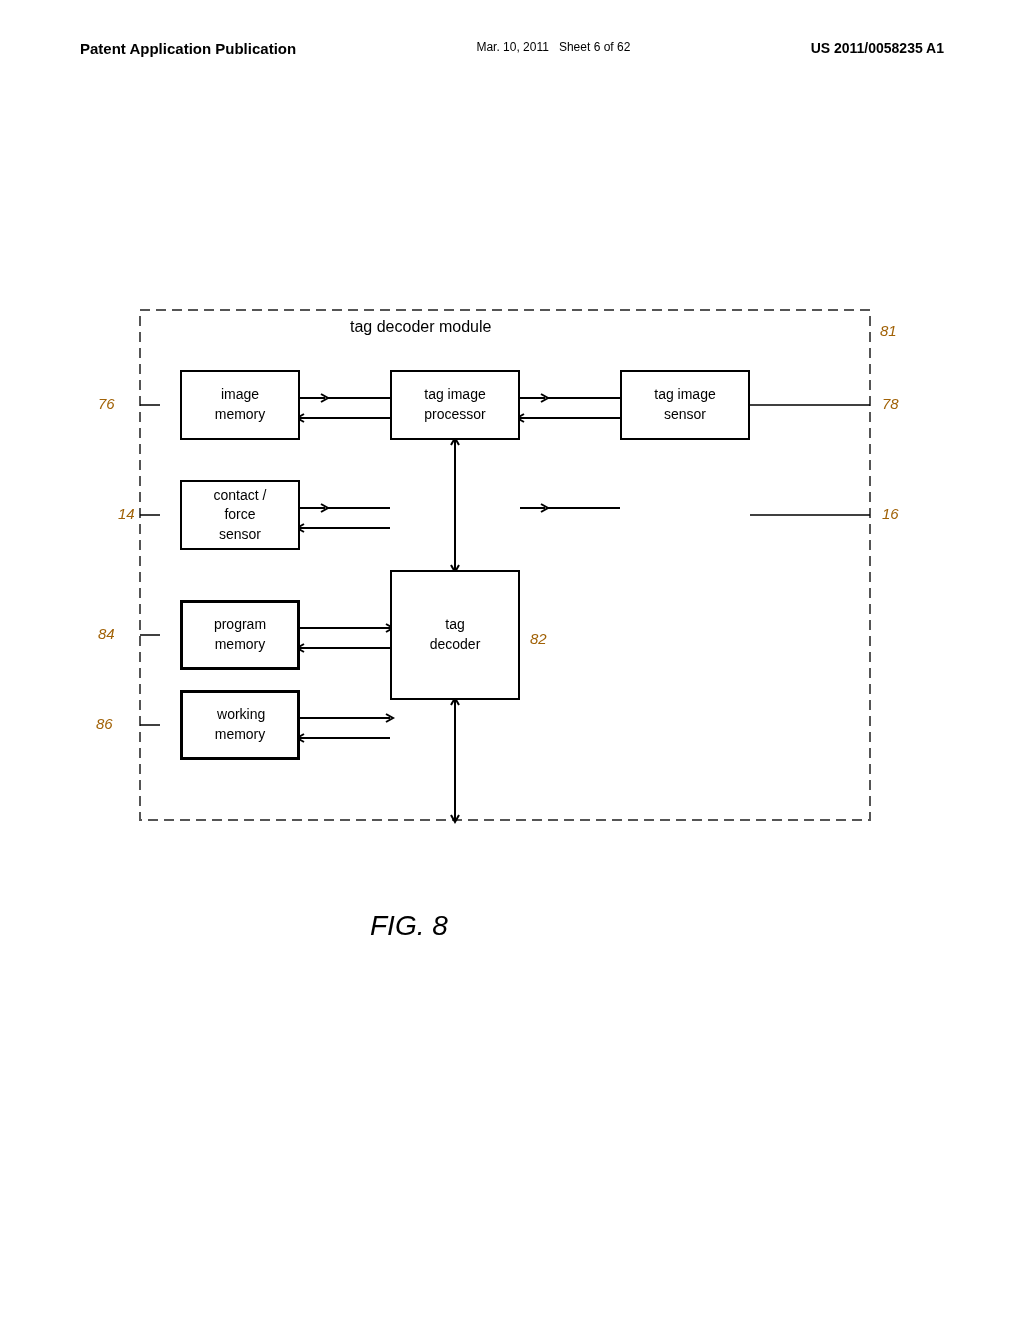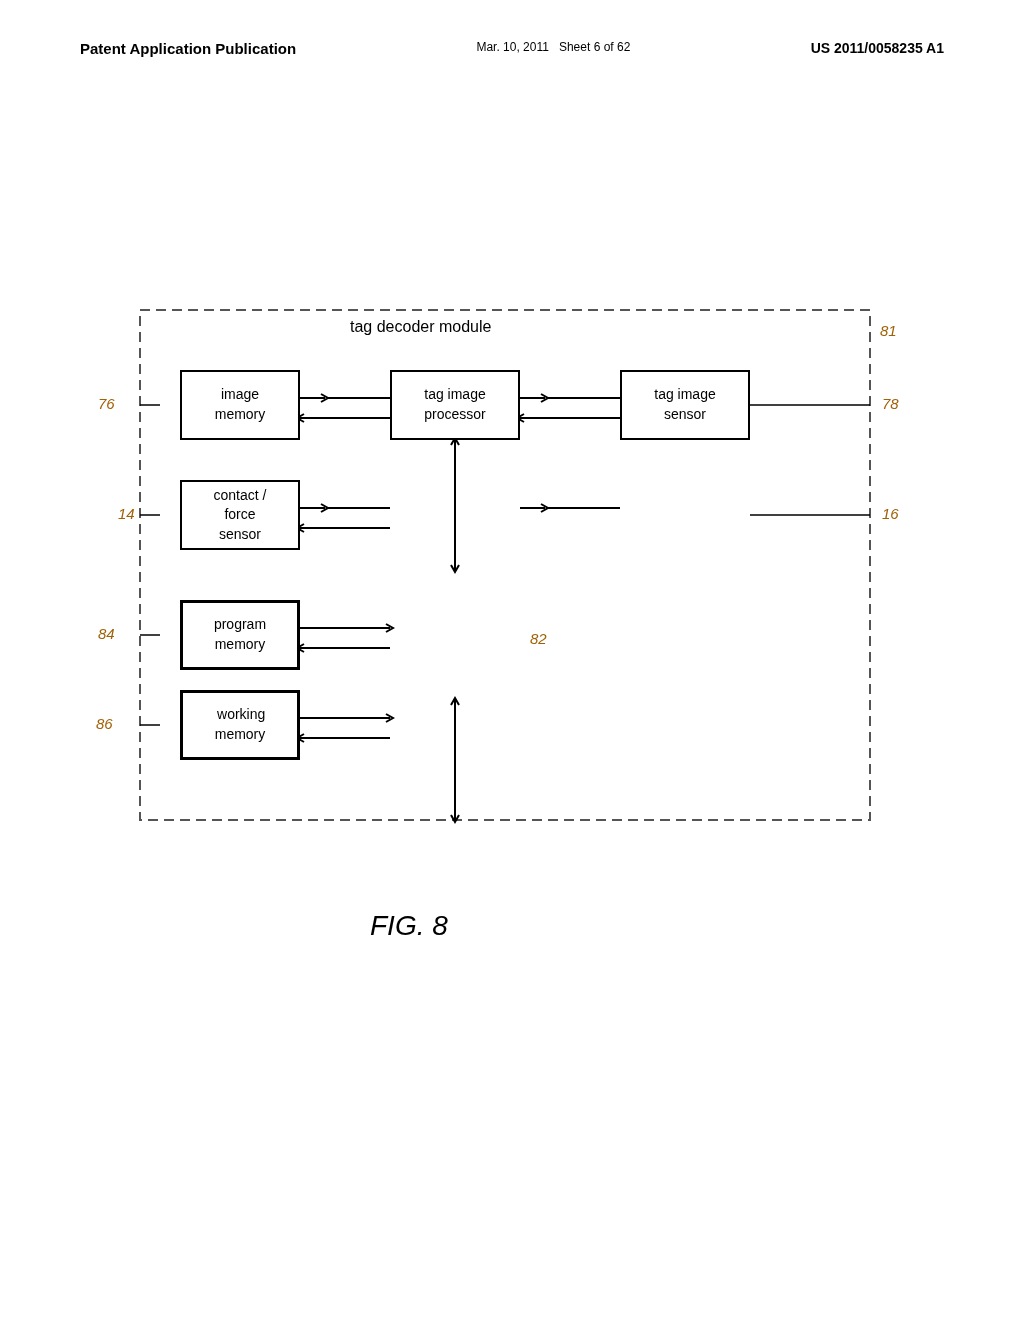--- a/index.html
+++ b/index.html
@@ -262,20 +262,23 @@
 
   <div class="block-box box-contact-force-sensor">
     <span>contact /<br>force<br>sensor</span>
   </div>
 
 
   <div class="block-box box-program-memory" style="border-width: 3px;">
     <span>program<br>memory</span>
   </div>
 
+  <div class="block-box box-tag-decoder">
+    <span>tag<br>decoder</span>
+  </div>
 
   <div class="block-box box-working-memory" style="border-width: 3px;">
     <span>working<br>memory</span>
   </div>
 
   <div class="ref-label" style="top:125px; left:18px;">76</div>
 
   <div class="ref-label" style="top:235px; left:14px;margin-left:24px;">14</div>
 
   <div class="ref-label" style="top:355px; left:18px;">84</div>

